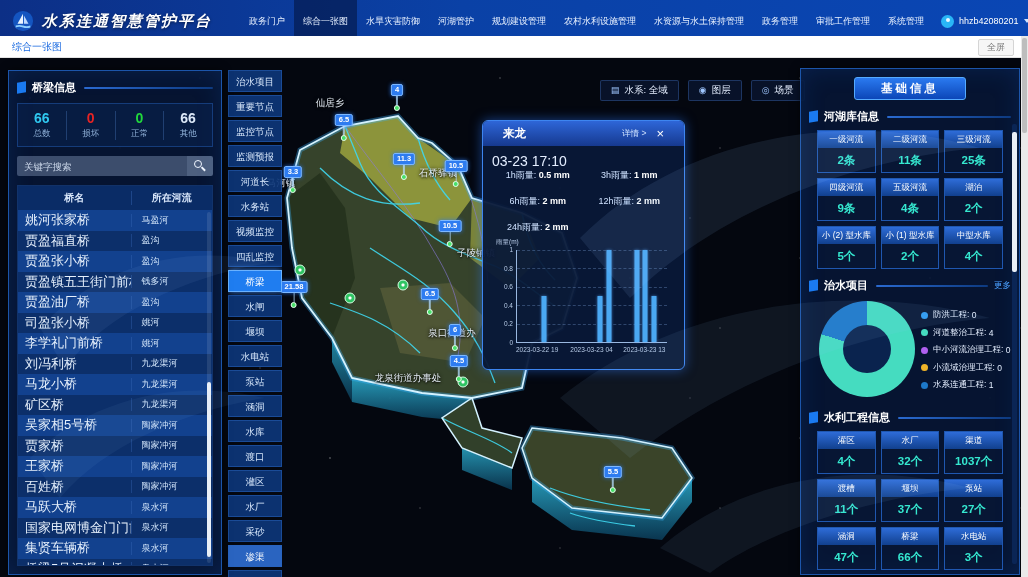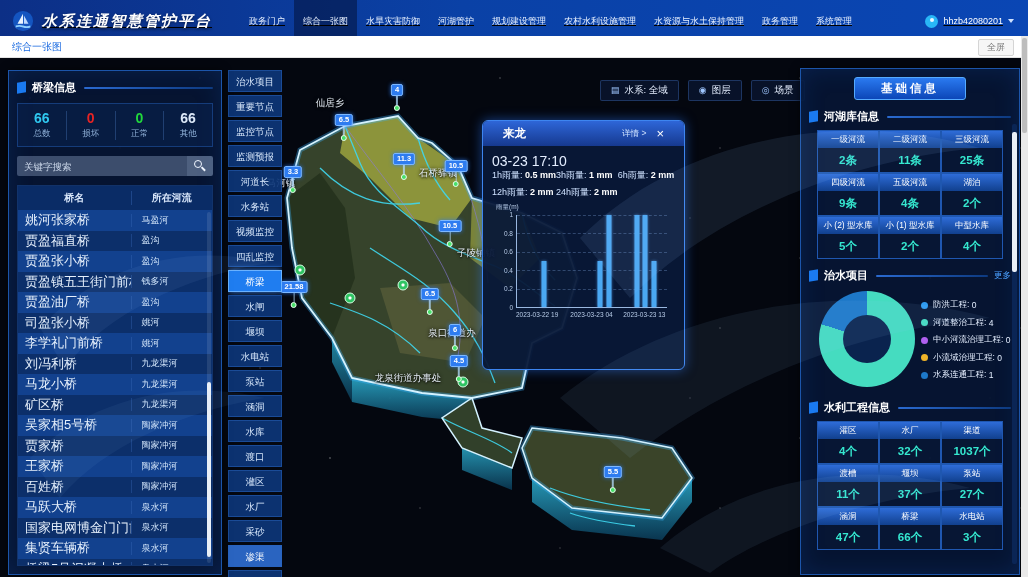--- a/index.html
+++ b/index.html
@@ -1,21 +1,21 @@
 <!DOCTYPE html>
 <html><head>
 <meta charset="utf-8">
 <style>
   * { margin:0; padding:0; box-sizing:border-box; }
   html,body { width:1028px; height:577px; overflow:hidden; font-family:"Liberation Sans","DejaVu Sans",sans-serif; background:#03060d; }
   .screen { position:relative; width:1028px; height:577px; }
 
   
   .nav { position:absolute; left:0; top:0; width:100%; height:44px; display:flex; align-items:center;
-         background:linear-gradient(90deg,#0c2f86 0%,#0a41a6 45%,#0a46b4 100%); border-bottom:2px solid #061c4e;text-decoration:underline; }
+         background:linear-gradient(90deg,#0c2f86 0%,#0a41a6 45%,#0a46b4 100%); border-bottom:2px solid #061c4e; }
   .logo { width:22px; height:22px; margin:0 8px 0 12px; flex:none; }
   .app-title { color:#fff; font-weight:bold; font-style:italic; font-size:15px; letter-spacing:2px; margin-right:28px; white-space:nowrap;
                text-shadow:0 1px 3px rgba(0,0,0,.5); }
   .nav-items { display:flex; align-items:stretch; height:100%; flex:1; }
   .nav-item { color:#e8f1ff; font-size:9px; padding:0 9px; display:flex; align-items:center; white-space:nowrap; cursor:pointer; position:relative; }
   .nav-item.active { background:rgba(4,22,66,.6); }
   .nav-item.active::after { content:""; position:absolute; left:10px; right:10px; bottom:3px; height:2px; background:#38c6ff; border-radius:1px; }
   .nav-user { display:flex; align-items:center; gap:5px; margin:0 14px 0 8px; color:#fff; font-size:9px; white-space:nowrap; }
   .avatar { width:13px; height:13px; border-radius:50%; background:#29b6f6; position:relative; }
   .avatar::after { content:""; position:absolute; left:4.5px; top:3px; width:4px; height:4px; border-radius:50%; background:#eaf6ff; }
@@ -98,39 +98,39 @@
 
   
   .popup { position:absolute; left:482px; top:62px; width:203px; height:250px; background:rgba(8,24,56,.95); border:1px solid #3d85f0;
            border-radius:6px; box-shadow:0 0 12px rgba(40,120,255,.5); z-index:7; }
   .popup-head { height:25px; background:linear-gradient(180deg,#2e66d8,#16398f); border-radius:5px 5px 0 0; display:flex; align-items:center; padding:0 20px; }
   .popup-title { color:#fff; font-weight:bold; font-size:11.5px; flex:1; }
   .popup-detail { color:#cfe2ff; font-size:8.5px; margin-right:10px; cursor:pointer; }
   .popup-close { color:#fff; font-size:13px; line-height:13px; cursor:pointer; }
   .popup-body { padding:7px 9px 0; }
   .popup-time { color:#e4eeff; font-size:14px; }
-  .metrics { display:grid; grid-template-columns:1fr 1fr 1fr; row-gap:4px; }
+  .metrics { display:grid; grid-template-columns:1fr 1fr; row-gap:13px;text-align:center; }
   .metric { font-size:9px; color:#cfe2ff; white-space:nowrap; }
   .metric b { color:#fff; font-weight:bold; }
   .rchart { position:relative; height:118px; margin-top:6px; }
   .rc-ylab { position:absolute; left:4px; top:-2px; font-size:6.5px; color:#b8cce8; }
   .rc-plot { position:absolute; left:24px; right:8px; top:10px; bottom:15px; border-left:1px solid #9ab8e0; border-bottom:1px solid #9ab8e0; }
   .gl { position:absolute; left:0; right:0; border-top:1px dashed rgba(140,180,240,.3); }
   .rc-yticks { position:absolute; left:0; top:6px; bottom:11px; width:21px; display:flex; flex-direction:column; justify-content:space-between; }
   .rc-yticks span { font-size:6.5px; color:#b8cce8; text-align:right; line-height:8px; }
   .bars { position:absolute; inset:0; }
   .bar { position:absolute; bottom:0; width:5px; background:#4aa8f2; transform:translateX(-50%); box-shadow:0 0 3px rgba(90,170,255,.7); }
   .rc-xticks { position:absolute; left:24px; right:8px; bottom:2px; height:10px; }
   .rc-xticks span { position:absolute; transform:translateX(-50%); font-size:6.5px; color:#b8cce8; white-space:nowrap; }
 
   
   .right-panel { left:800px; top:10px; bottom:2px; width:220px; overflow:hidden; }
   .rp-header-btn { display:block; margin:8px auto 2px; width:112px; text-align:center; background:linear-gradient(180deg,#2a7af0,#0c46b8);
                    border:1px solid #55aaff; border-radius:3px; color:#fff; font-weight:bold; font-size:11.5px; letter-spacing:3px; padding:3px 0; cursor:pointer; }
-  .cards { display:grid; grid-template-columns:repeat(3,1fr); margin:0 16px; }
+  .cards { display:grid; grid-template-columns:repeat(3,1fr); gap:5px; margin:0 16px; }
   .card { border:1px solid #1f57b0; background:rgba(8,24,56,.5); }
   .card .cl { display:block; background:linear-gradient(180deg,#2e6cd8,#11408e); color:#fff; font-size:8.5px; text-align:center; padding:2.5px 1px;
               white-space:nowrap; overflow:hidden; }
   .card .cv { display:block; color:#35e8d0; font-weight:bold; font-size:11.5px; text-align:center; padding:5px 0 4px; }
   .treat { display:flex; align-items:center; margin:2px 8px 0; }
   .donut { width:96px; height:96px; border-radius:50%; margin:2px 6px 4px 10px; position:relative; flex:none; }
   .donut::after { content:""; position:absolute; inset:24px; border-radius:50%; background:#0a234e; }
   .legend { flex:1; display:flex; flex-direction:column; gap:5.5px; }
   .lg-item { display:flex; align-items:center; font-size:8.5px; color:#e4eeff; white-space:nowrap; }
   .lg-dot { width:7px; height:7px; border-radius:50%; background:var(--c,#2f9bf0); margin-right:5px; flex:none; }
@@ -157,20 +157,21 @@
     <span class="app-title">水系连通智慧管护平台</span>
     <nav class="nav-items">
         <a class="nav-item">政务门户</a>
         <a class="nav-item active">综合一张图</a>
         <a class="nav-item">水旱灾害防御</a>
         <a class="nav-item">河湖管护</a>
         <a class="nav-item">规划建设管理</a>
         <a class="nav-item">农村水利设施管理</a>
         <a class="nav-item">水资源与水土保持管理</a>
         <a class="nav-item">政务管理</a>
+        <a class="nav-item">审批工作管理</a>
         <a class="nav-item">系统管理</a>
       </nav>
     <div class="nav-user">
       <span class="avatar"></span>
       <span>hhzb42080201</span>
       <span class="caret"></span>
     </div>
   </header>
 
   <div class="crumb-bar">

